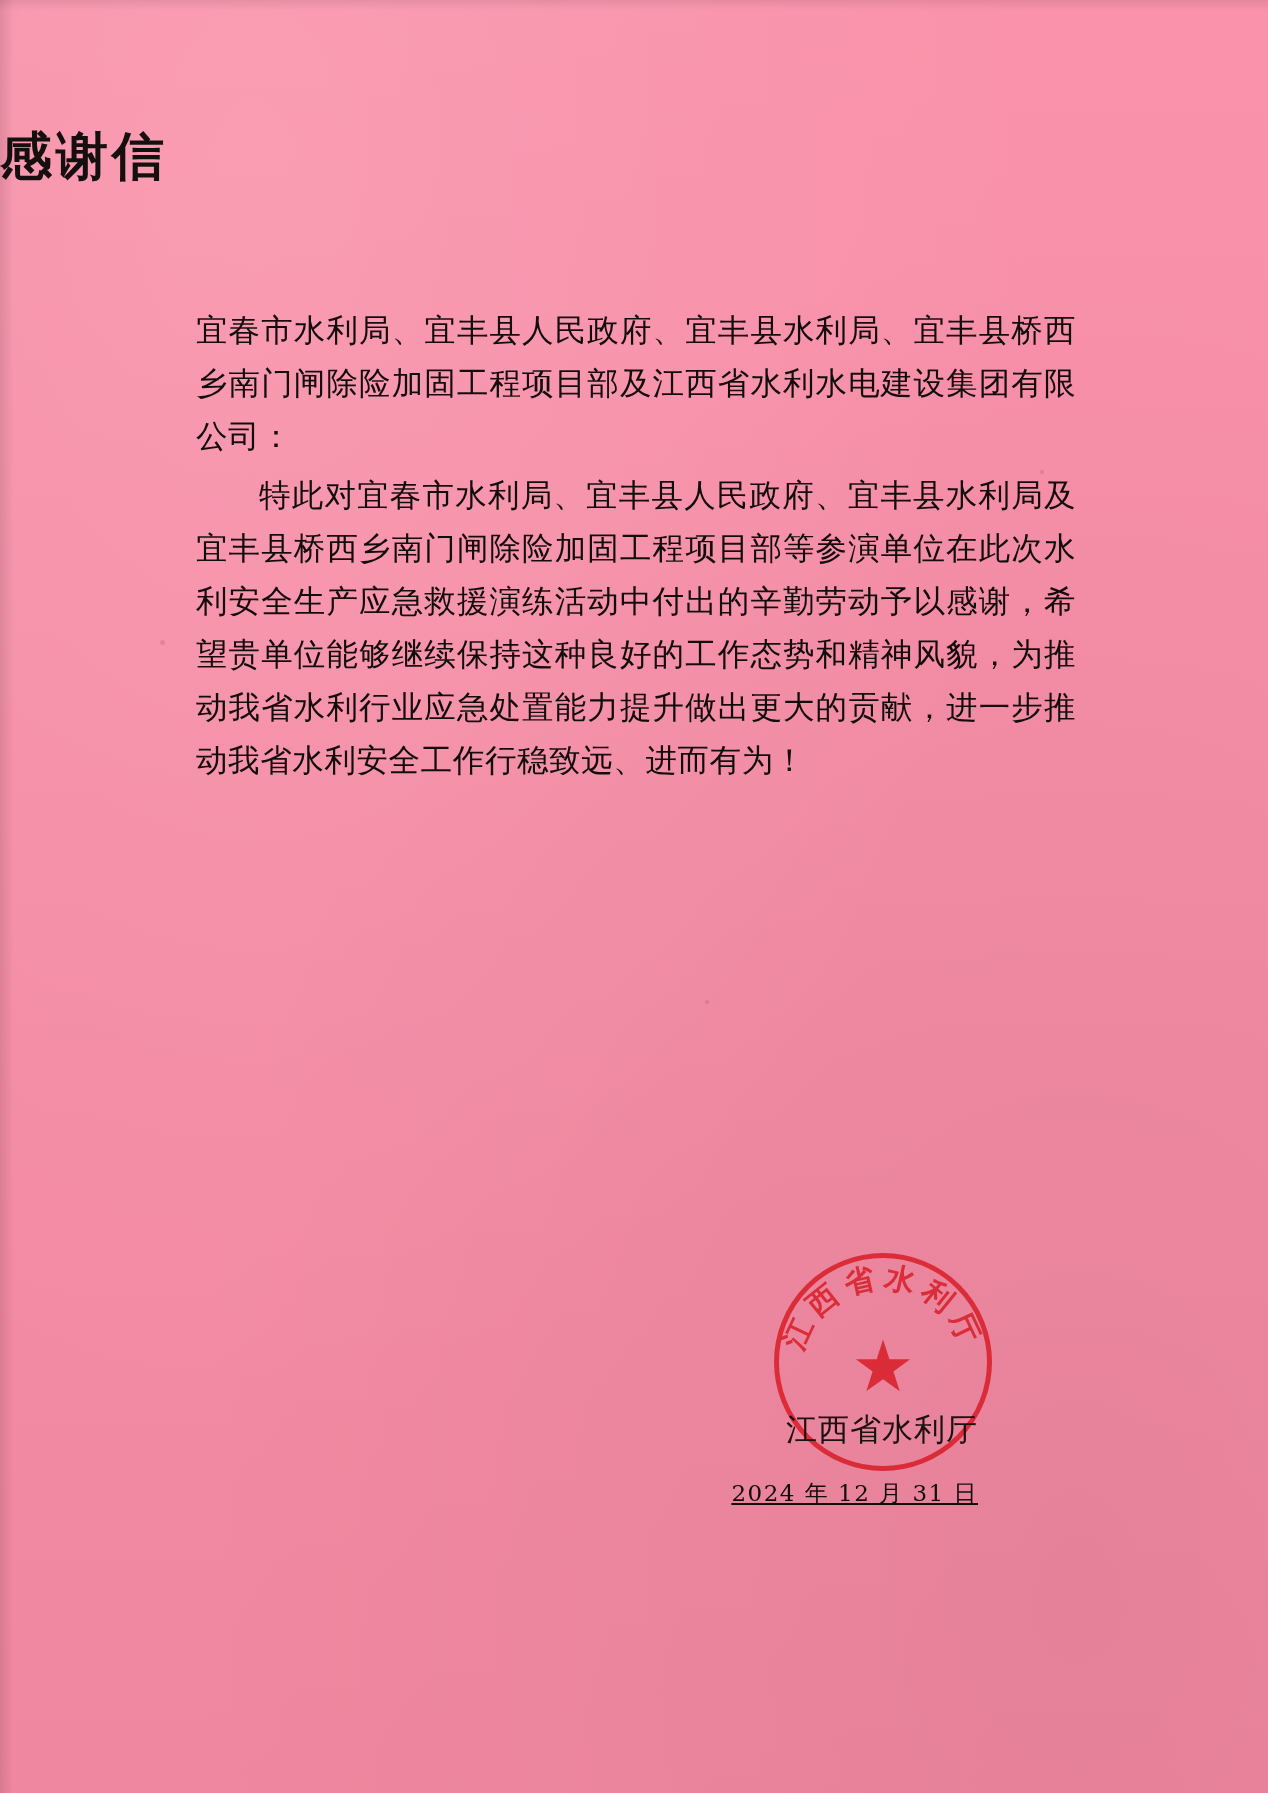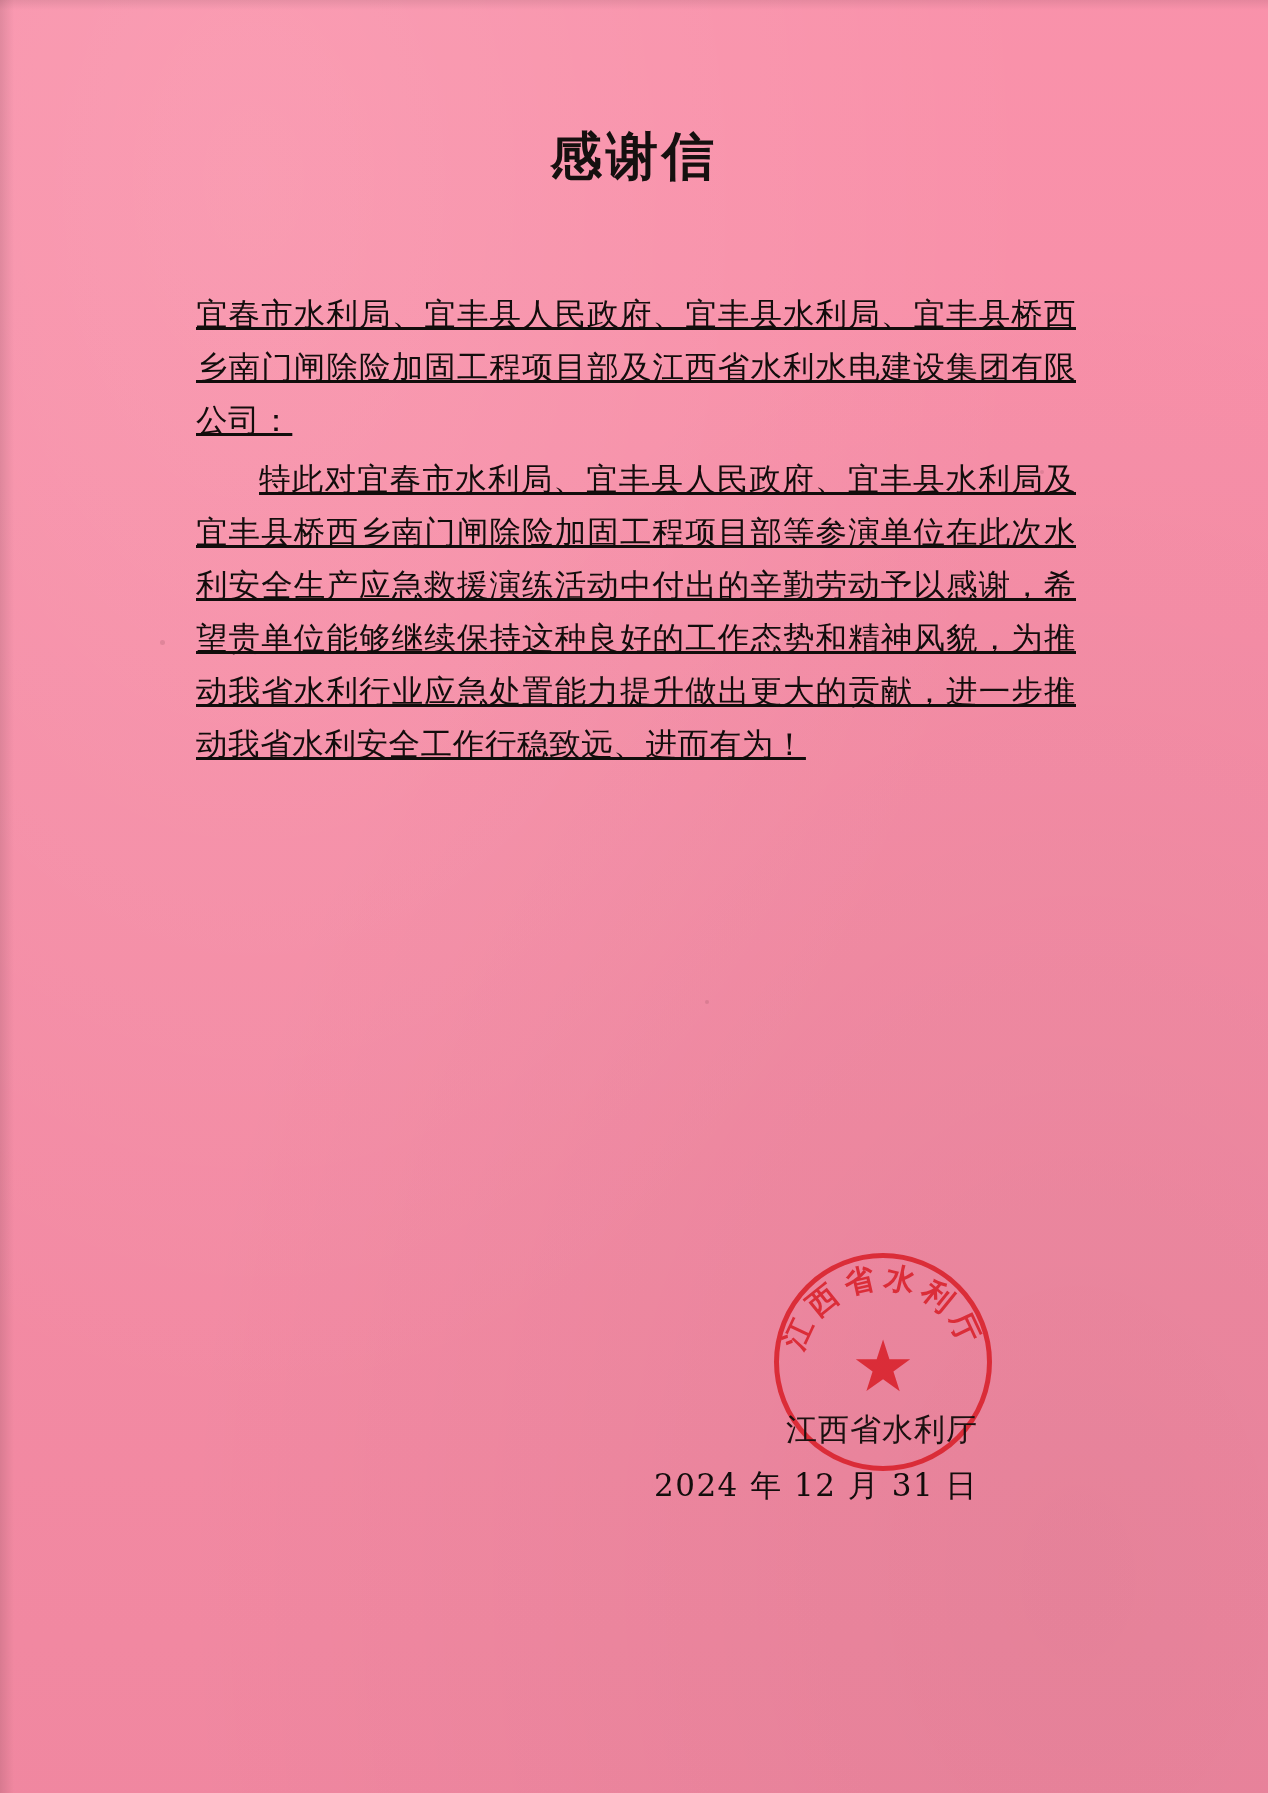--- a/index.html
+++ b/index.html
@@ -29,39 +29,37 @@
     position: absolute;
     left: 0; top: 0;
     width: 1268px;
     height: 1793px;
   }
   .doc-title {
     position: absolute;
     top: 122px;
     left: 0;
     width: 100%;
-    text-align: center;
     font-size: 52px;
     font-weight: bold;
     letter-spacing: 4px;
     color: #15100f;
     font-family: "DejaVu Serif", serif;
   }
   .body-block {
     position: absolute;
     left: 196px;
-    top: 288px;
+    top: 304px;
     width: 880px;
     color: #120d0c;
     font-size: 31.5px;
     line-height: 53px;
     text-align: justify;
     text-justify: inter-ideograph;
     letter-spacing: 0.6px;
-    text-decoration: underline;
   }
   .para {
     margin: 0 0 4px 0;
   }
   .para.indent {
     text-indent: 2em;
   }
   .salutation {
     margin-bottom: 6px;
   }
@@ -113,25 +111,26 @@
     right: 140px;
     top: 156px;
     font-size: 31px;
     color: #1a1110;
     letter-spacing: 1px;
     white-space: nowrap;
   }
   .sign-date {
     position: absolute;
     right: 140px;
-    top: 212px;
-    font-size: 31px;
+    top: 225px;
+    font-size: 23px;
     color: #120d0c;
     letter-spacing: 1.5px;
     white-space: nowrap;
+    text-decoration: underline;
   }
   .edge-shadow-left {
     position: absolute;
     left: 0; top: 0;
     width: 14px; height: 100%;
     background: linear-gradient(90deg, rgba(0,0,0,0.10), rgba(0,0,0,0));
     pointer-events: none;
   }
   .edge-shadow-top {
     position: absolute;

